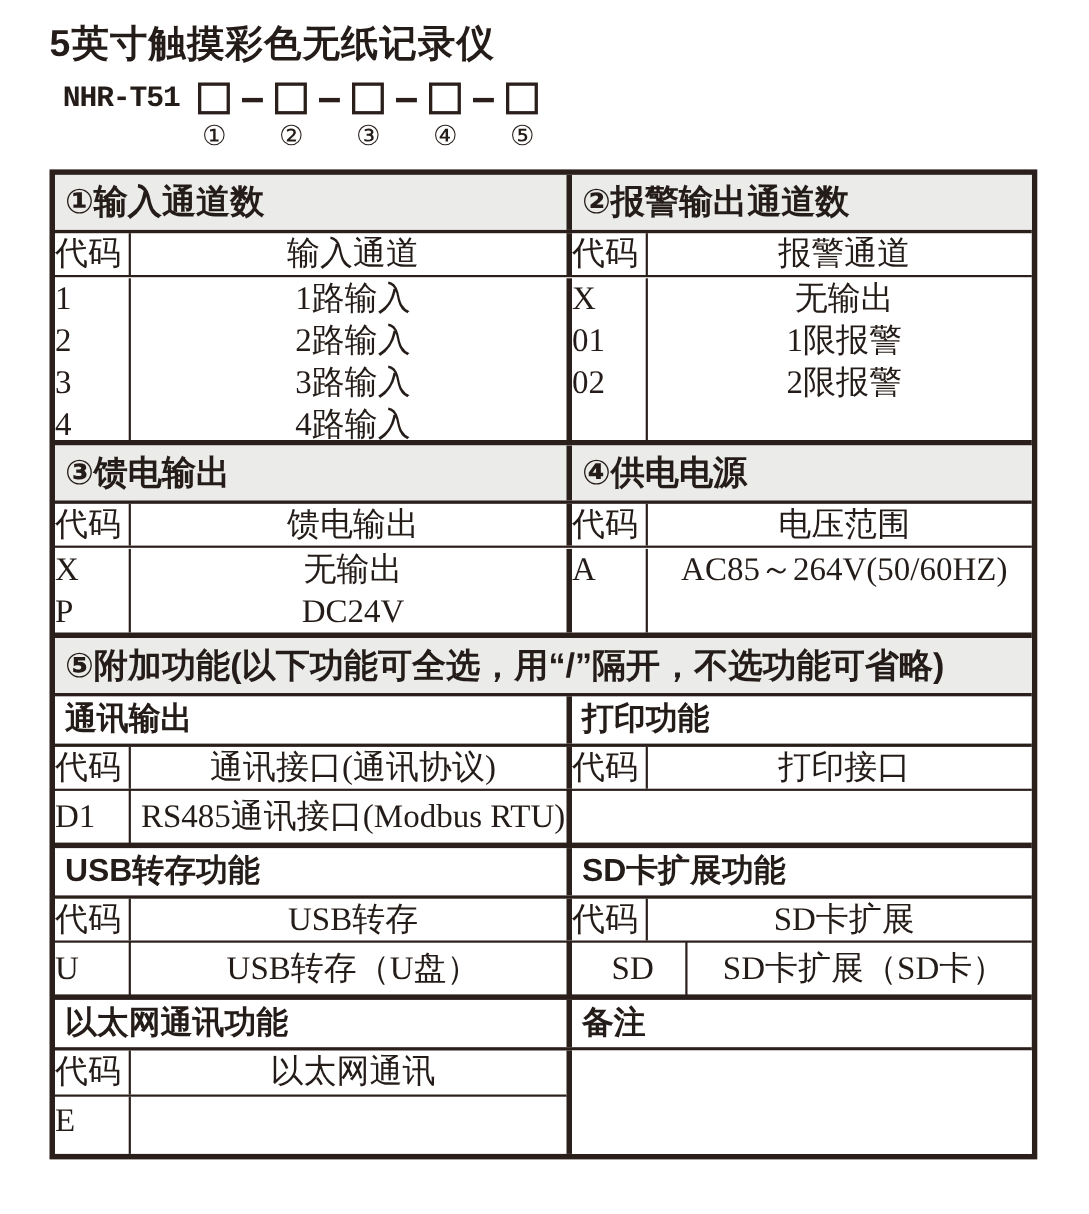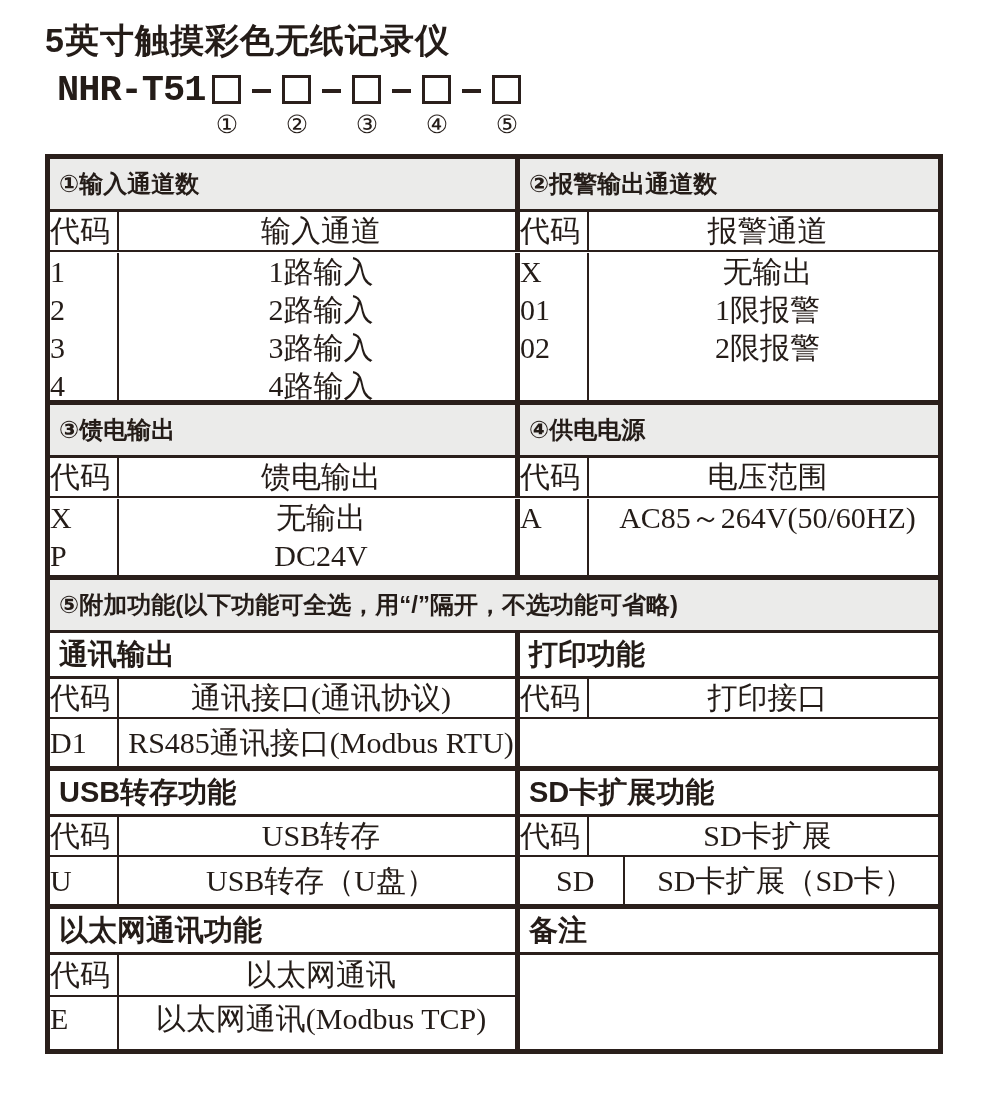--- a/index.html
+++ b/index.html
@@ -30,24 +30,24 @@
   
   .model-row{
     display:flex;
     align-items:flex-start;
     margin:15px 0 0 12px;
     height:66px;
   }
   .model-prefix{
     font-family:"Liberation Mono","DejaVu Sans Mono",monospace;
     font-weight:bold;
-    font-size:37px;
+    font-size:27px;
     line-height:30px;
     letter-spacing:-1px;
-    margin-right:7px;
+    margin-right:17px;
   }
   .slot{display:flex;flex-direction:column;align-items:center;width:29px;}
   .mbox{
     width:29px;height:29px;
     border:3px solid var(--bd);
     background:#fff;
   }
   .mcirc{
     font-size:25px;
     line-height:26px;
@@ -74,21 +74,21 @@
     width:69px;
     border-right:2px solid var(--bd);
     flex-shrink:0;
   }
   .desc{flex:1;padding-left:8px;text-align:center;}
 
   .sechead{background:var(--hdbg);border-bottom:3px solid var(--bd);height:53px;}
   .sechead .hcell{
     font-family:"Liberation Sans","DejaVu Sans",sans-serif;
     font-weight:bold;
-    font-size:24px;
+    font-size:31px;
     line-height:50px;
     padding-left:9px;
     width:100%;
     white-space:nowrap;
   }
   .codehead{border-bottom:2px solid var(--bd);height:40px;line-height:38px;}
   .datarow{border-bottom:5px solid var(--bd);}
   .lines div{line-height:38px;}
   .data-a{height:153px;padding-top:1px;}
   .data-b{height:82px;padding-top:1px;}
@@ -313,20 +313,19 @@
     </div>
 
     <div class="trow ethblock">
       <div class="h-left">
         <div class="subrow eth-codehead">
           <div class="code">代码</div>
           <div class="desc">以太网通讯</div>
         </div>
         <div class="subrow eth-data">
           <div class="code">E</div>
-          <div class="desc">以太网通讯(Modbus TCP)</div>
         </div>
       </div>
       <div class="h-right remark-empty"></div>
     </div>
 
   </div>
 </div>
 
 </body></html>

